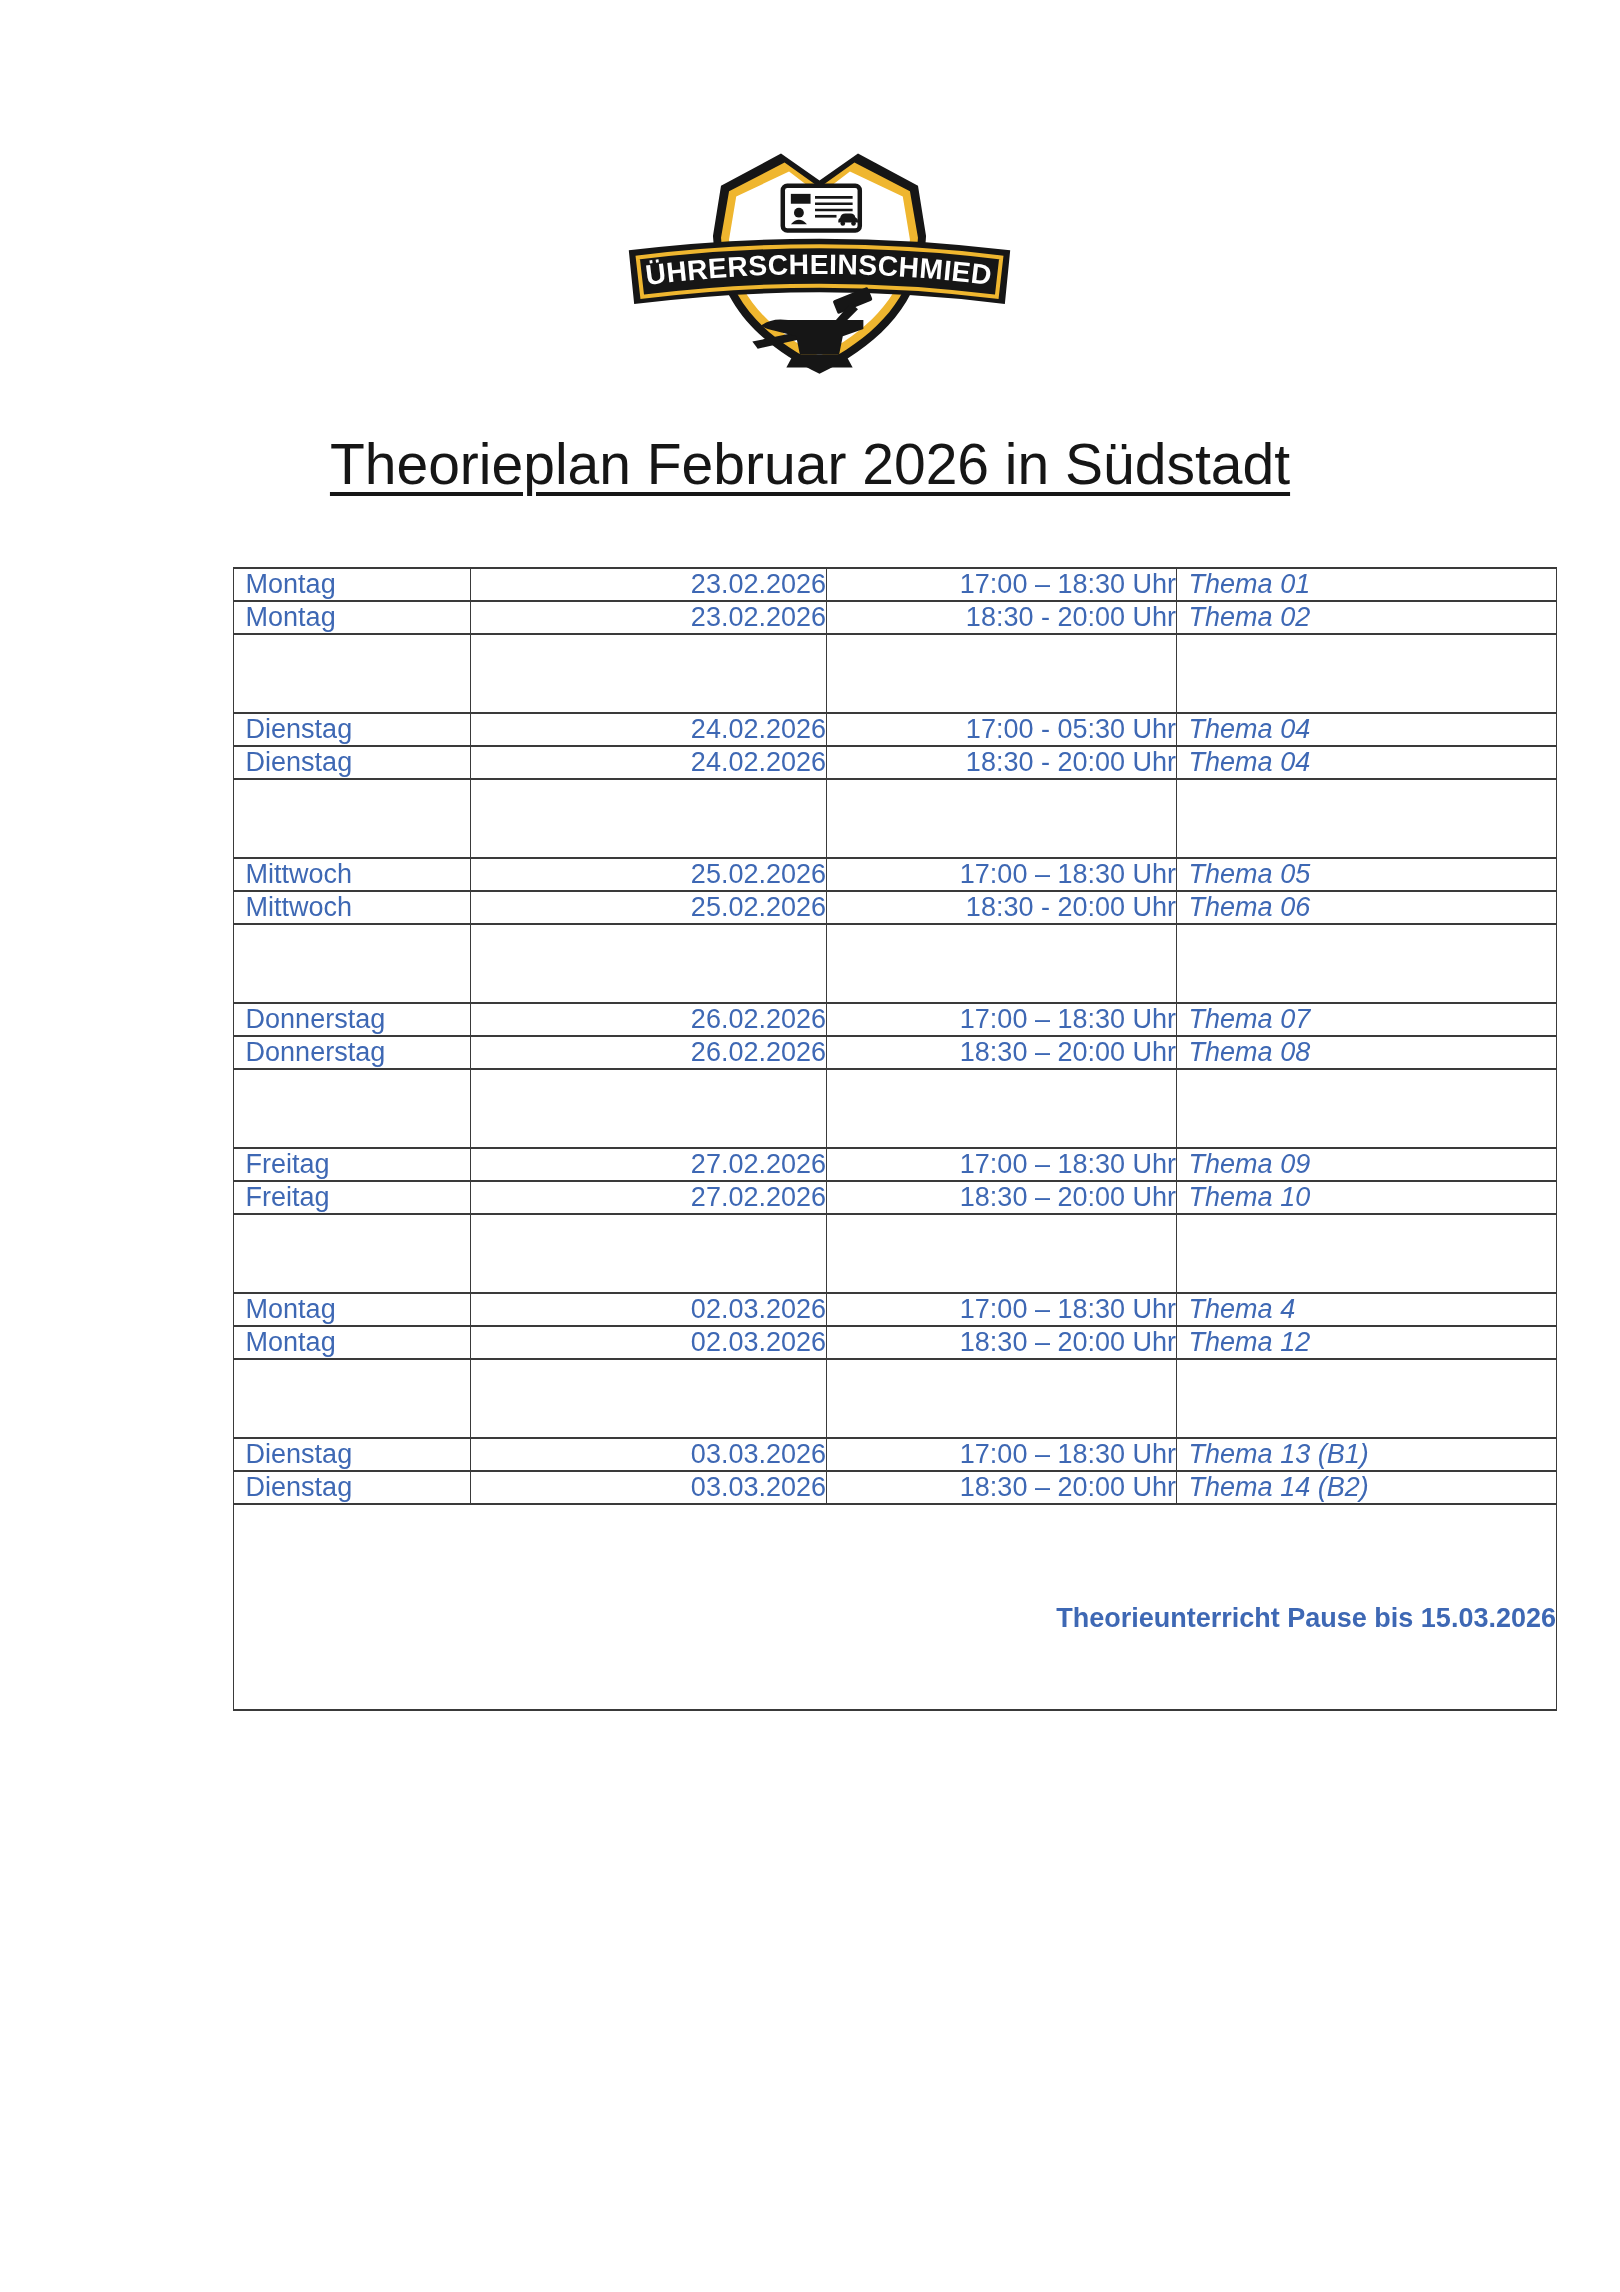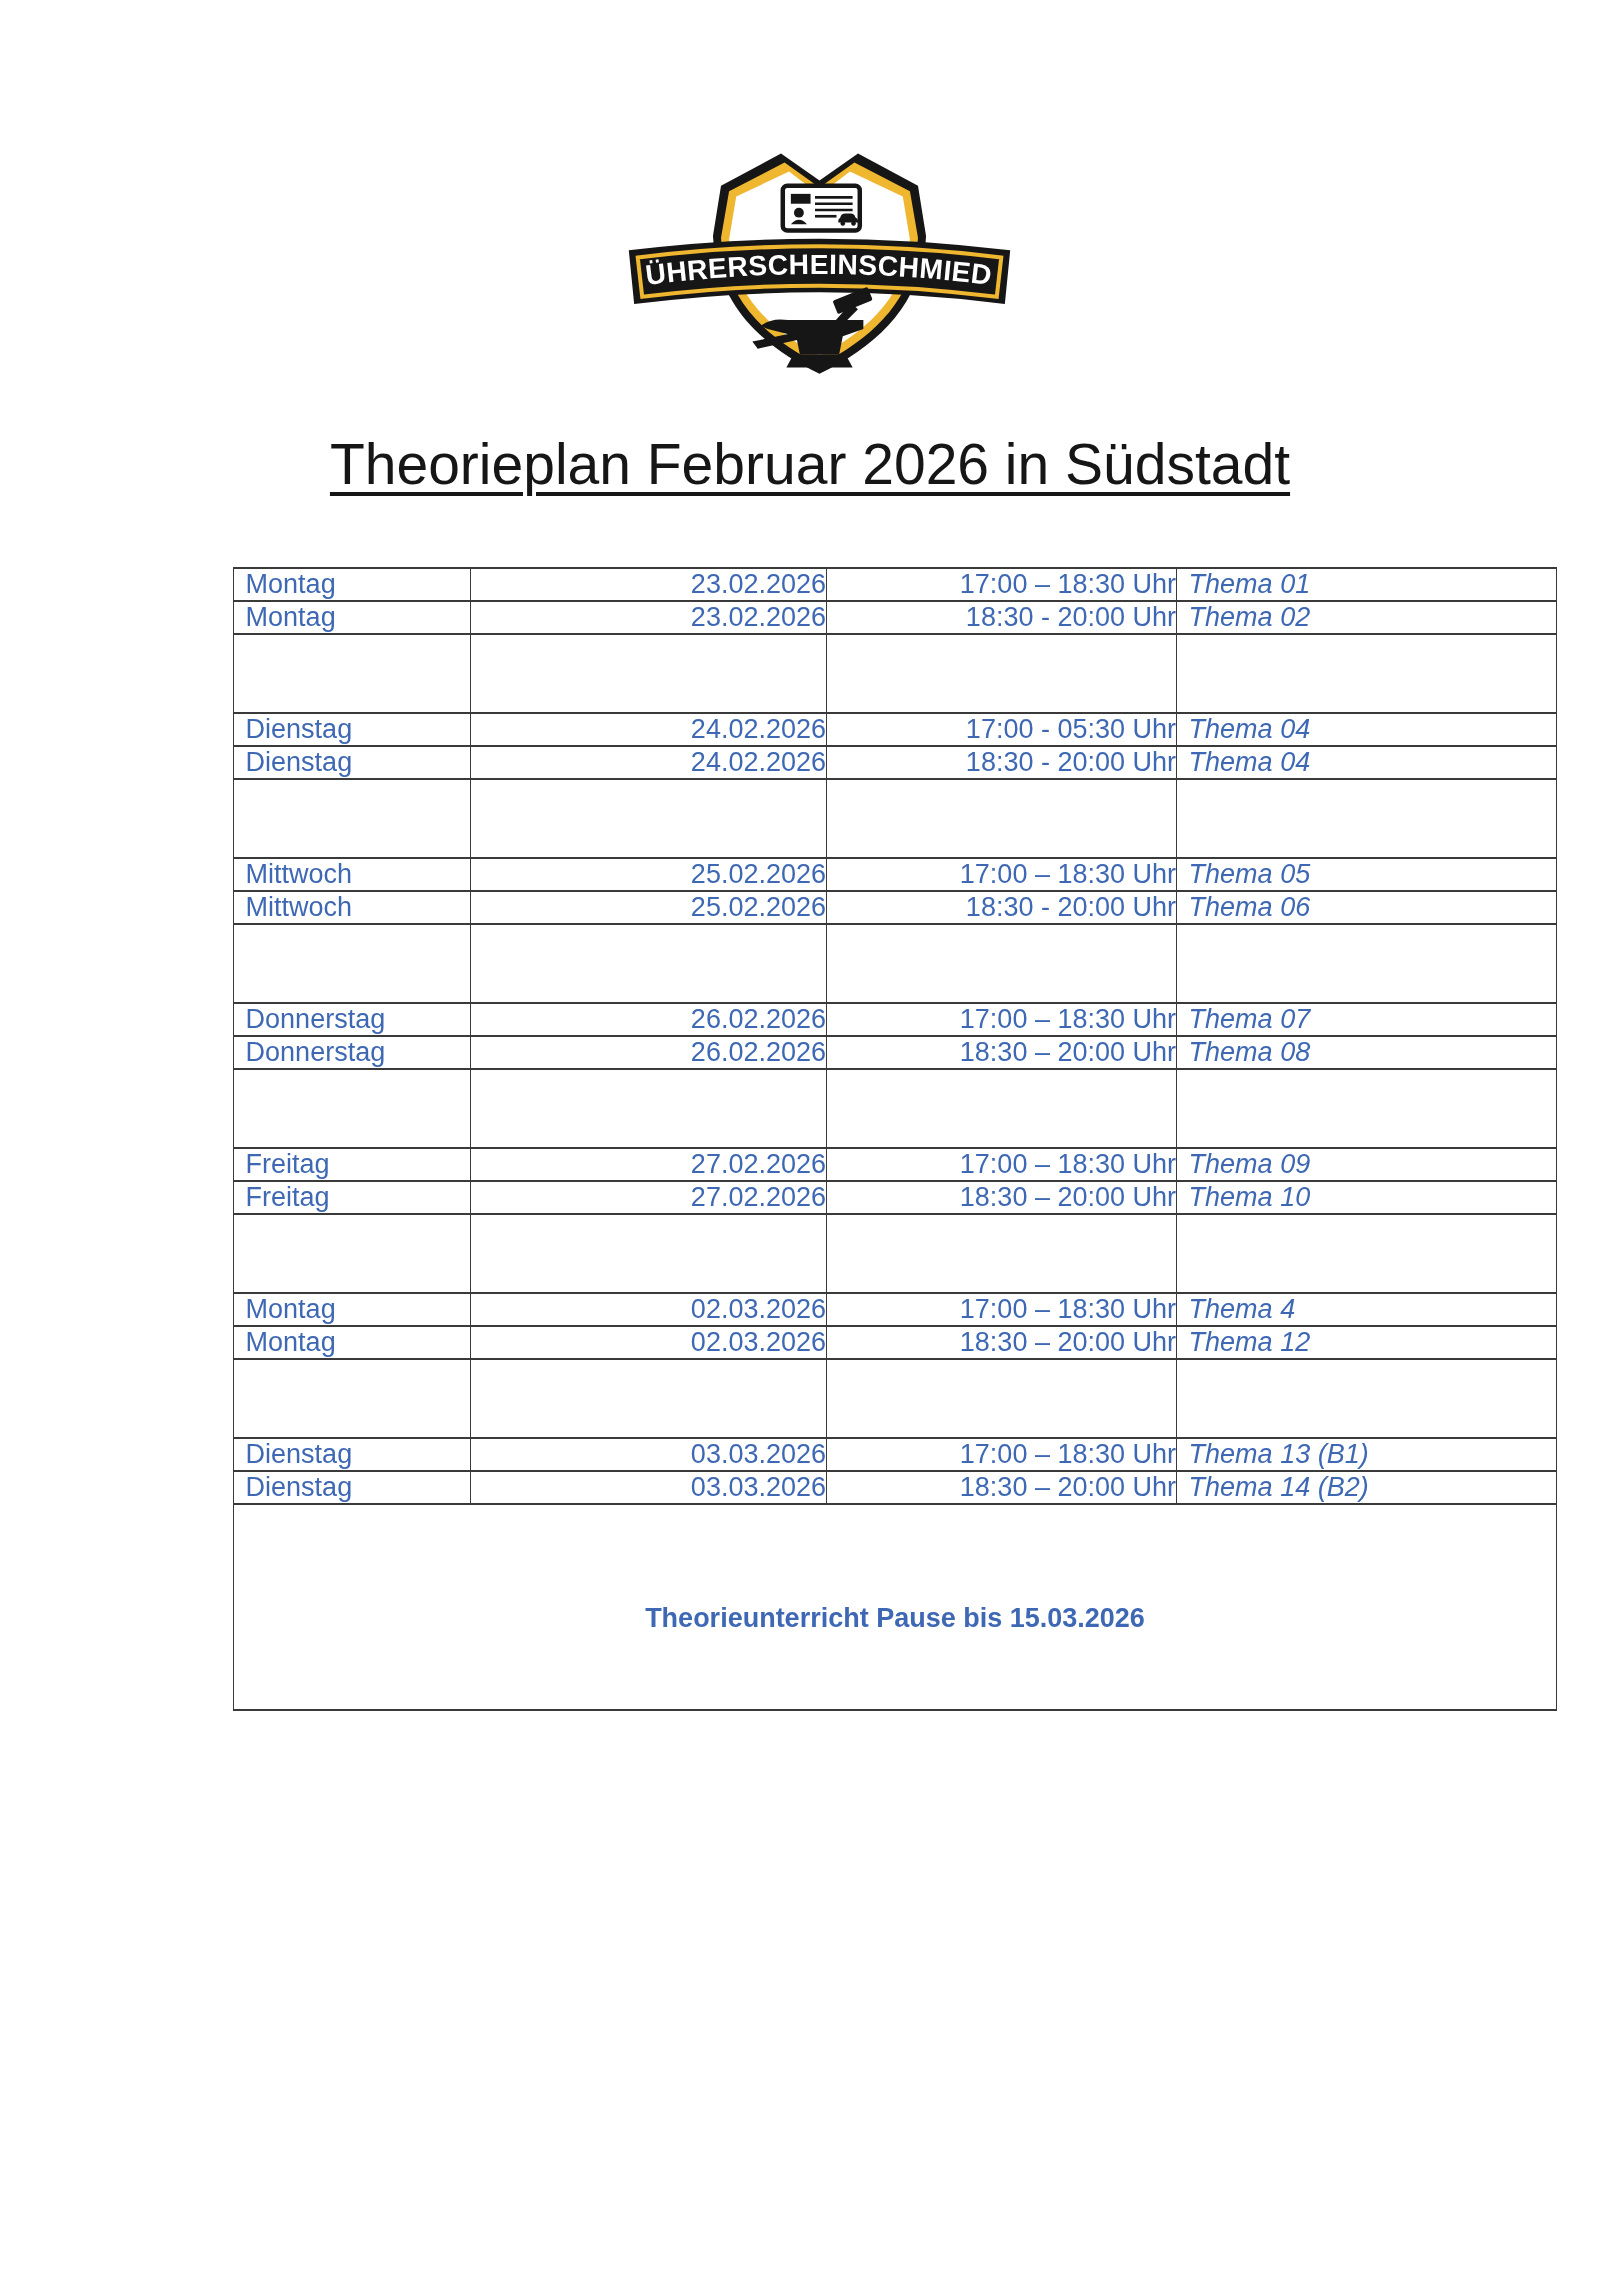--- a/index.html
+++ b/index.html
@@ -48,21 +48,21 @@
   }
   tr.session { height: 31px; }
   tr.spacer { height: 79px; }
   td.day   { text-align: left; padding-left: 11.6px; }
   td.date  { text-align: right; }
   td.time  { text-align: right; }
   td.topic { text-align: left; padding-left: 11.6px; font-style: italic; }
   tr.note-row { height: 206px; }
   td.note {
     vertical-align: top;
-    text-align: center;
+    text-align: right;
     padding-top: 23px;
     font-weight: bold;
     font-size: 29px;
     color: #ee0000;
     white-space: normal;
   }
 </style>
 </head>
 <body>
 

